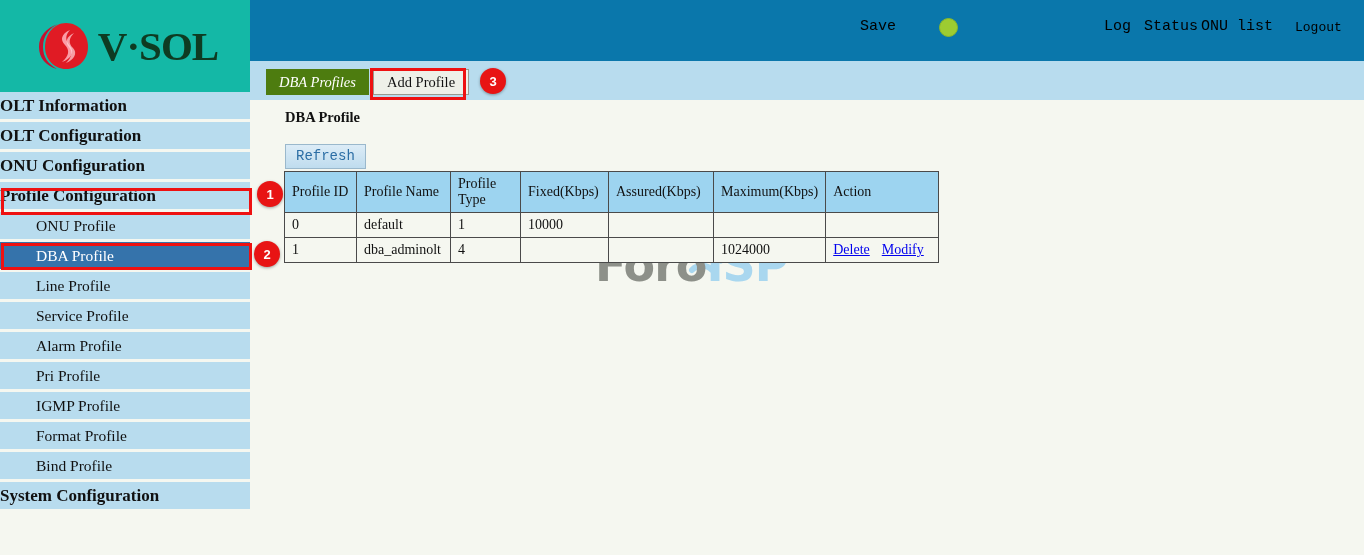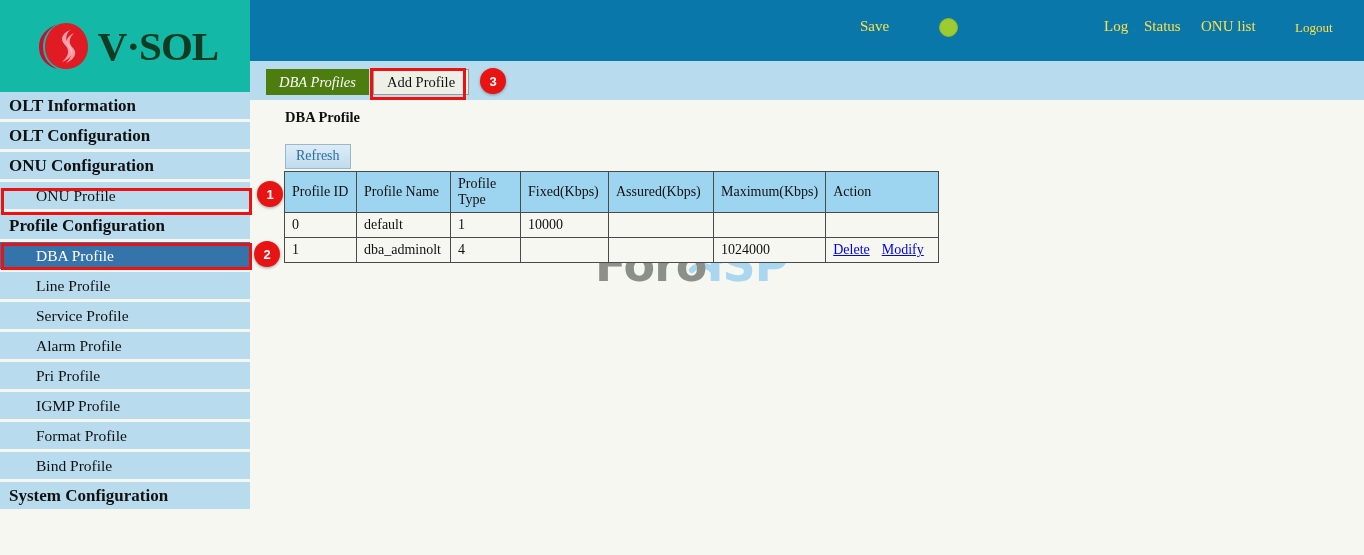--- a/index.html
+++ b/index.html
@@ -26,22 +26,22 @@
     letter-spacing: -1px; line-height: 1;
   }
 
   
   .topbar {
     position: absolute; left: 250px; top: 0; width: 1114px; height: 61px;
     background: #0a77ab;
   }
   .topbar-item {
     position: absolute; top: 18px;
-    color: #fde047; font-size: 15px;
-    font-family: Liberation Serif, serif;
+    color: #000000; font-size: 15px;
+    font-family: Liberation Mono, monospace;
     white-space: nowrap;
     text-align: right;
   }
   .save-btn { left: 610px; }
   .led {
     position: absolute; left: 689px; top: 18px;
     width: 19px; height: 19px; border-radius: 50%;
     background: #9dcc31; border: 1px solid #8ab82a;
   }
   .link-log    { left: 854px; }
@@ -71,38 +71,38 @@
     position: absolute; left: 0; top: 92px; width: 250px;
   }
   .nav-item {
     height: 27px; margin-bottom: 3px;
     background: #b8dcee;
     display: flex; align-items: center;
     font-family: "Liberation Serif", serif;
     font-size: 16.5px; color: #111111;
     white-space: nowrap;
   }
-  .nav-item.top   { padding-left: 9px; font-weight: bold; font-size: 17px; }
+  .nav-item.top   { font-weight: bold; font-size: 17px; }
   .nav-item.sub   { padding-left: 36px; font-size: 15.5px; }
   .nav-item.selected { background: #3573ab; color: #ffffff; }
 
   
   .content {
     position: absolute; left: 250px; top: 100px; width: 1114px; height: 455px;
     background: #f5f7f0;
   }
   .page-title {
     position: absolute; left: 35px; top: 9px;
     font-size: 14.5px; font-weight: bold; color: #111111;
     font-family: "Liberation Serif", serif;
   }
   .refresh-btn {
     position: absolute; left: 35px; top: 44px;
     padding: 3px 10px 4px 10px;
-    font-size: 14px; font-family: Liberation Serif, serif;
+    font-size: 14px; font-family: Liberation Mono, monospace;
     color: #2c6ea5;
     background: linear-gradient(#dcecf7, #bfdcee);
     border: 1px solid #9ab8cc;
     cursor: pointer;
   }
 
   
   table.dba {
     position: absolute; left: 34px; top: 71px;
     border-collapse: collapse;
@@ -194,22 +194,22 @@
 
   <div class="tabstrip">
     <div class="tab active">DBA Profiles</div>
     <div class="tab inactive">Add Profile</div>
   </div>
 
   <div class="sidebar">
     <div class="nav-item top">OLT Information</div>
     <div class="nav-item top">OLT Configuration</div>
     <div class="nav-item top">ONU Configuration</div>
+    <div class="nav-item top">Profile Configuration</div>
     <div class="nav-item sub">ONU Profile</div>
-    <div class="nav-item top">Profile Configuration</div>
     <div class="nav-item sub selected">DBA Profile</div>
     <div class="nav-item sub">Line Profile</div>
     <div class="nav-item sub">Service Profile</div>
     <div class="nav-item sub">Alarm Profile</div>
     <div class="nav-item sub">Pri Profile</div>
     <div class="nav-item sub">IGMP Profile</div>
     <div class="nav-item sub">Format Profile</div>
     <div class="nav-item sub">Bind Profile</div>
     <div class="nav-item top">System Configuration</div>
   </div>

